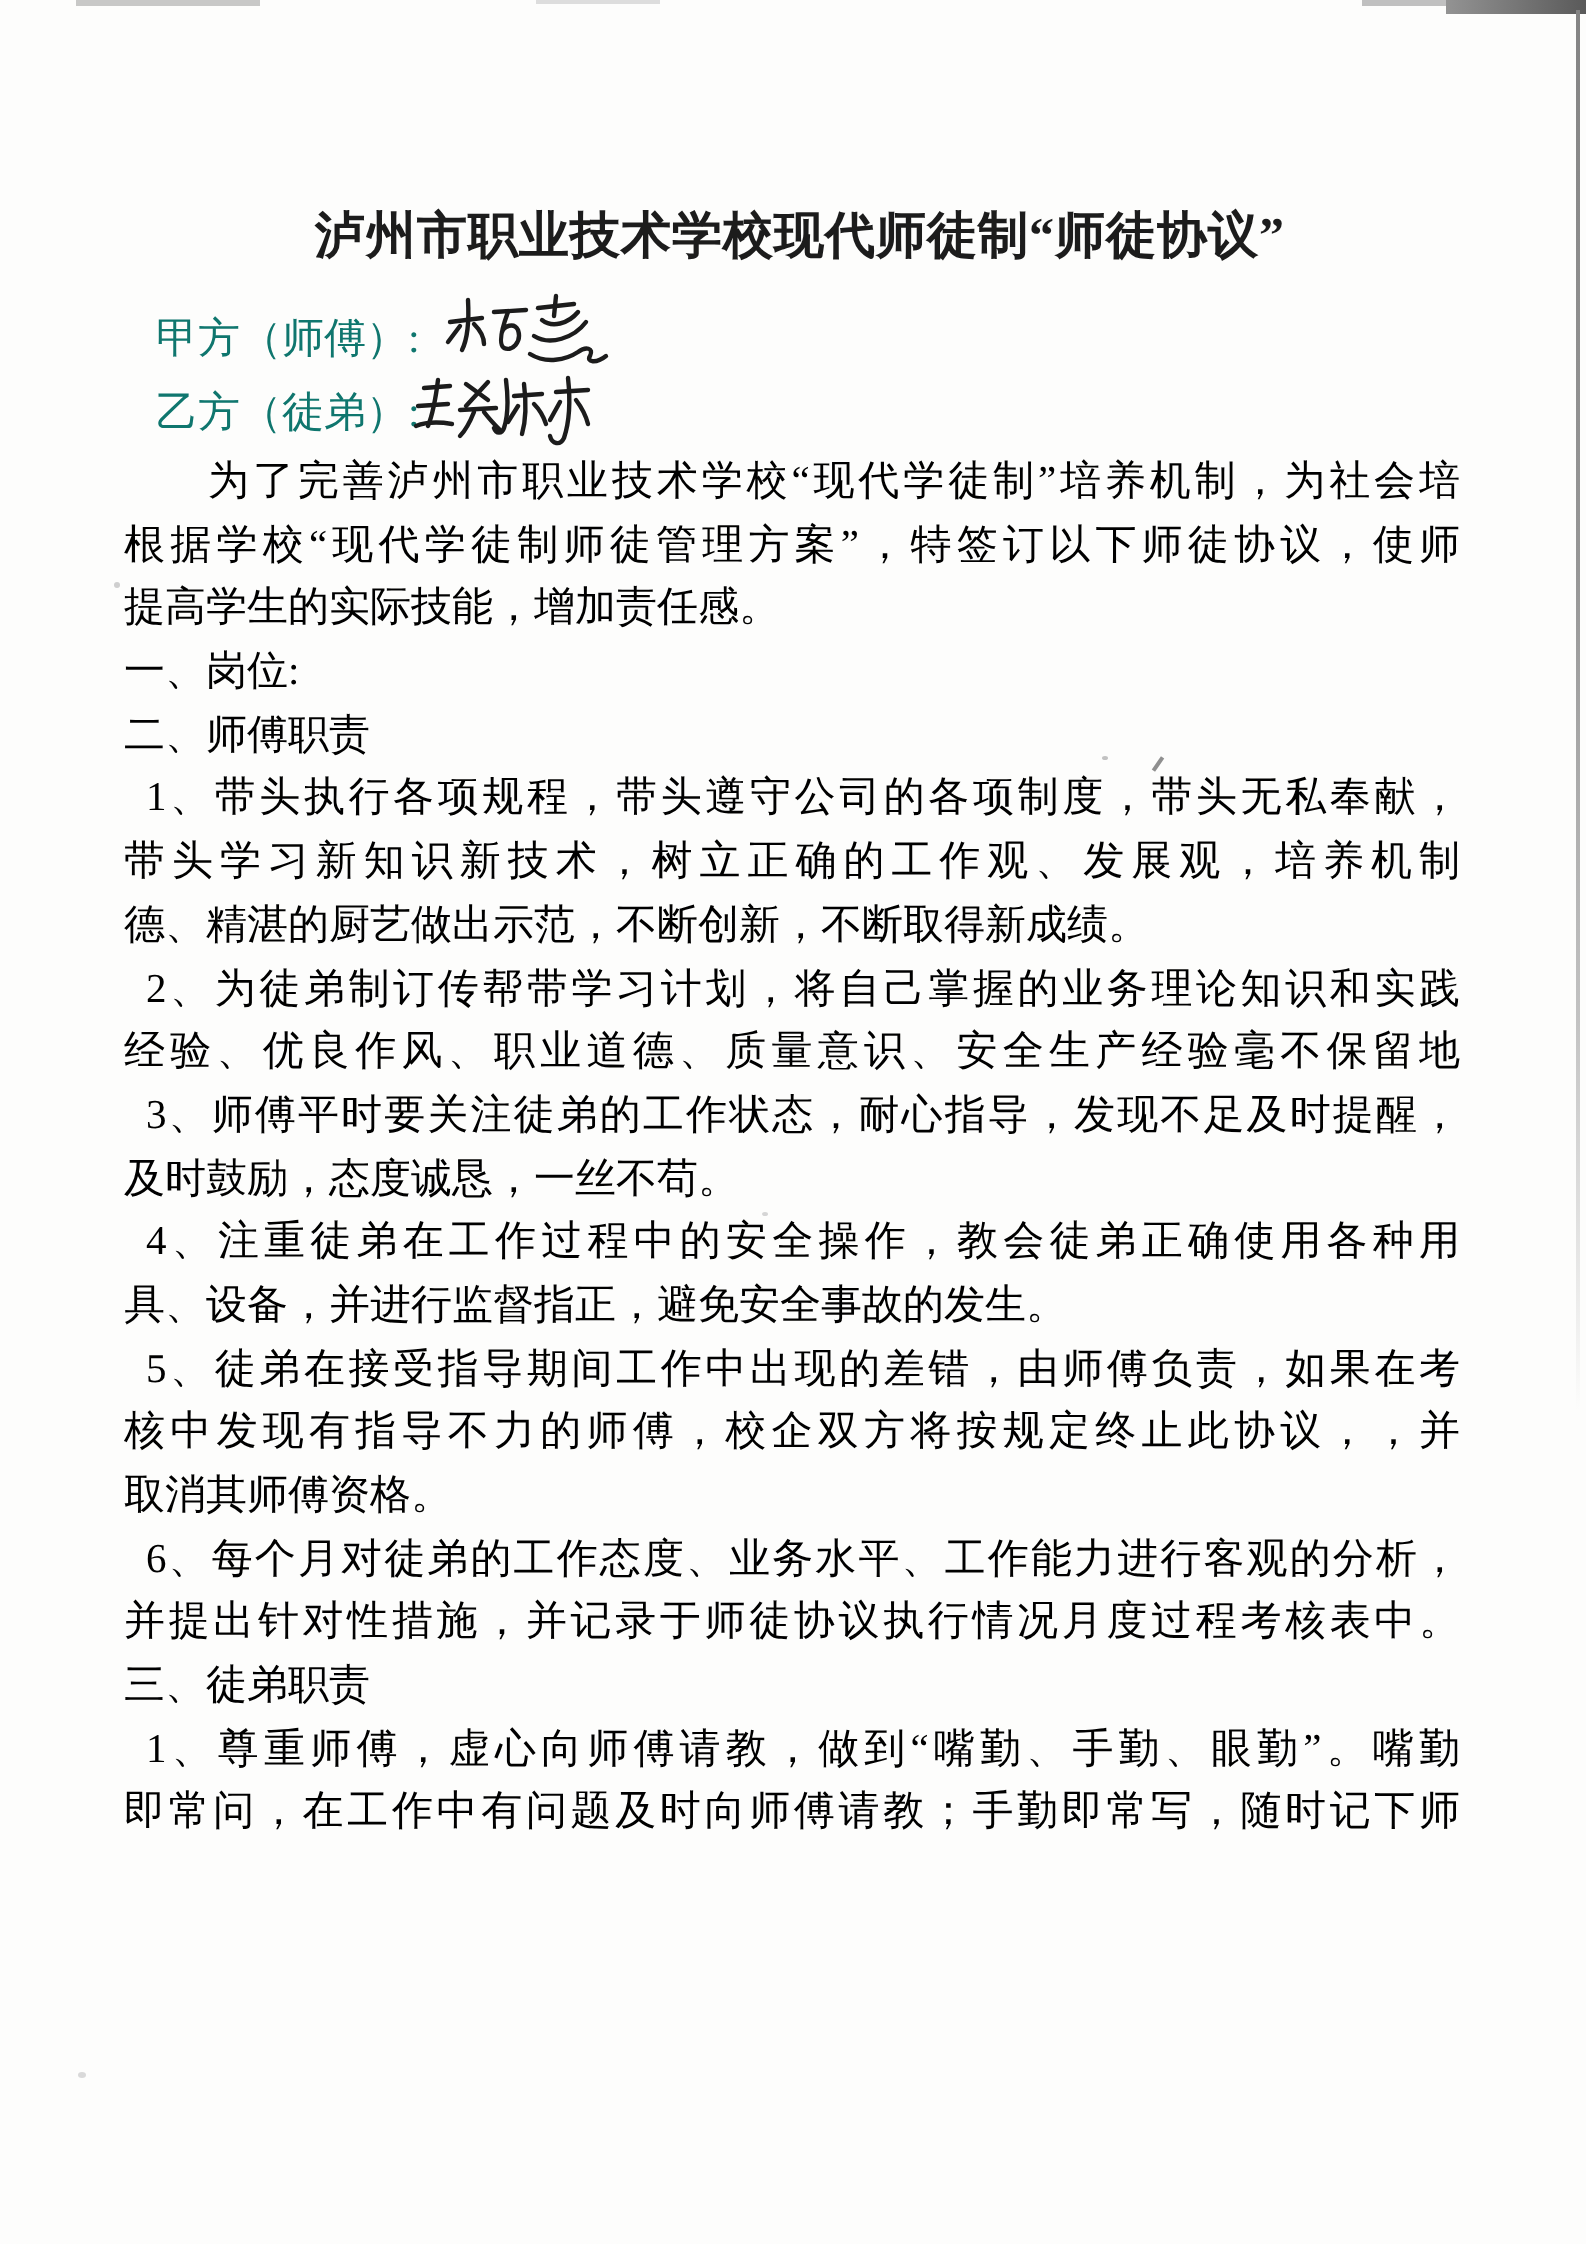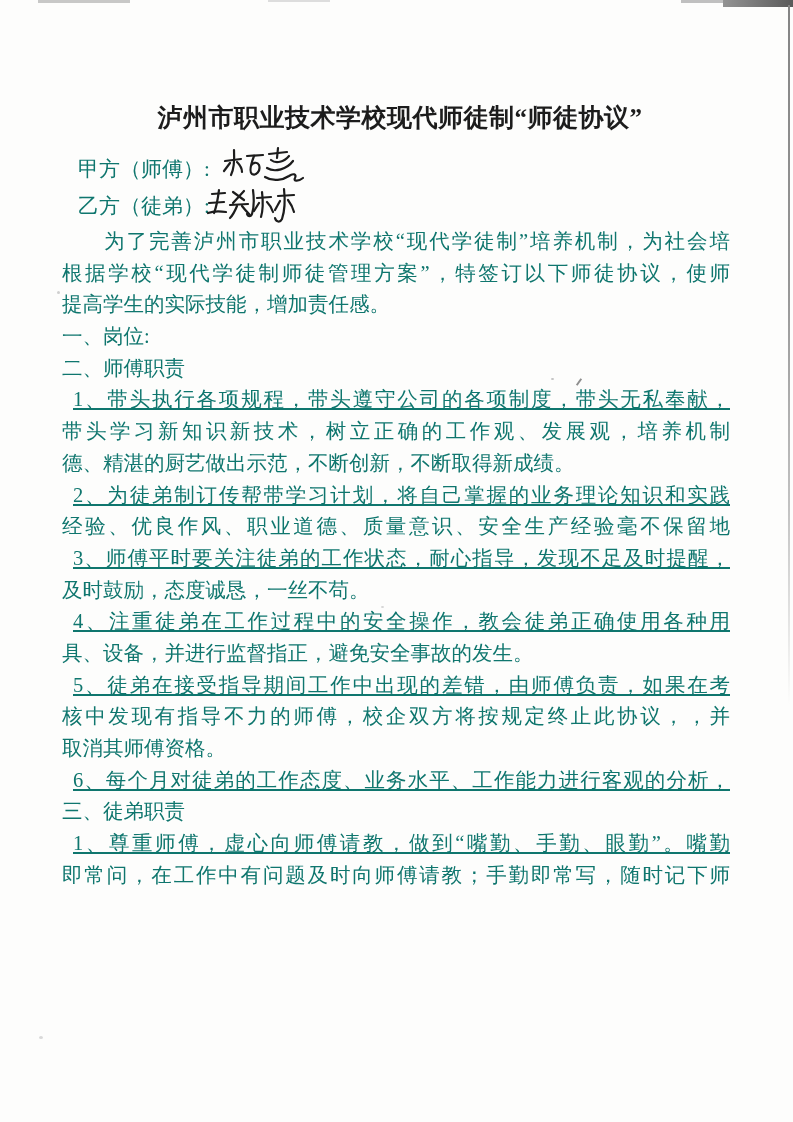--- a/index.html
+++ b/index.html
@@ -40,25 +40,25 @@
   
   .body-text{
     position:absolute;
     left:62px;top:226px;
     width:668px;
   }
   .line{
     height:31.7px;
     line-height:31.7px;
     font-size:20.5px;
-    color:#0f766e;
+    color:#000000;
     overflow:hidden;
   }
   .line.fill{text-align:justify;text-align-last:justify;}
-  .line.indent1{padding-left:11px;text-decoration:underline;}
+  .line.indent1{padding-left:11px;}
   .line.indent2{padding-left:42px;}
   
   .artifact{position:absolute;pointer-events:none;}
   .streak-a{left:38px;top:0;width:92px;height:3px;background:#b6b6b6;opacity:.75;}
   .streak-b{left:268px;top:0;width:62px;height:2px;background:#cdcdcd;opacity:.65;}
   .corner-tail{right:68px;top:0;width:44px;height:3px;background:#b0b0b0;opacity:.8;}
   .corner-bar{right:0;top:0;width:70px;height:7px;background:linear-gradient(90deg,#939393,#5a5a5a);}
   .edge-line{right:3px;top:5px;width:2px;height:700px;
     background:linear-gradient(#848484,#969696 40%,#c2c2c2 72%,rgba(214,214,214,0));}
   .tick-mark{left:575px;top:381px;width:8px;height:2px;background:#8f8f8f;transform:rotate(-55deg);}
@@ -138,18 +138,19 @@
       <div class="line indent1 fill">2、为徒弟制订传帮带学习计划，将自己掌握的业务理论知识和实践</div>
       <div class="line fill">经验、优良作风、职业道德、质量意识、安全生产经验毫不保留地</div>
       <div class="line indent1 fill">3、师傅平时要关注徒弟的工作状态，耐心指导，发现不足及时提醒，</div>
       <div class="line">及时鼓励，态度诚恳，一丝不苟。</div>
       <div class="line indent1 fill">4、注重徒弟在工作过程中的安全操作，教会徒弟正确使用各种用</div>
       <div class="line">具、设备，并进行监督指正，避免安全事故的发生。</div>
       <div class="line indent1 fill">5、徒弟在接受指导期间工作中出现的差错，由师傅负责，如果在考</div>
       <div class="line fill">核中发现有指导不力的师傅，校企双方将按规定终止此协议，，并</div>
       <div class="line">取消其师傅资格。</div>
       <div class="line indent1 fill">6、每个月对徒弟的工作态度、业务水平、工作能力进行客观的分析，</div>
+      <div class="line fill">并提出针对性措施，并记录于师徒协议执行情况月度过程考核表中。</div>
       <div class="line">三、徒弟职责</div>
       <div class="line indent1 fill">1、尊重师傅，虚心向师傅请教，做到“嘴勤、手勤、眼勤”。嘴勤</div>
       <div class="line fill">即常问，在工作中有问题及时向师傅请教；手勤即常写，随时记下师</div>
     </div>
 
 </div>
 
 </body></html>

